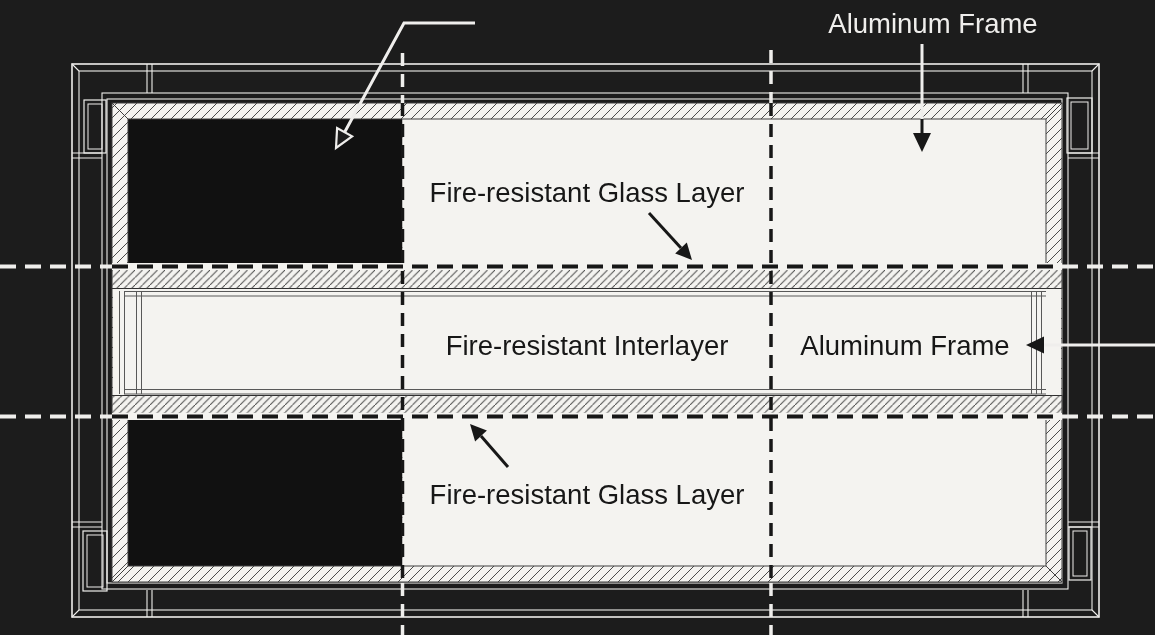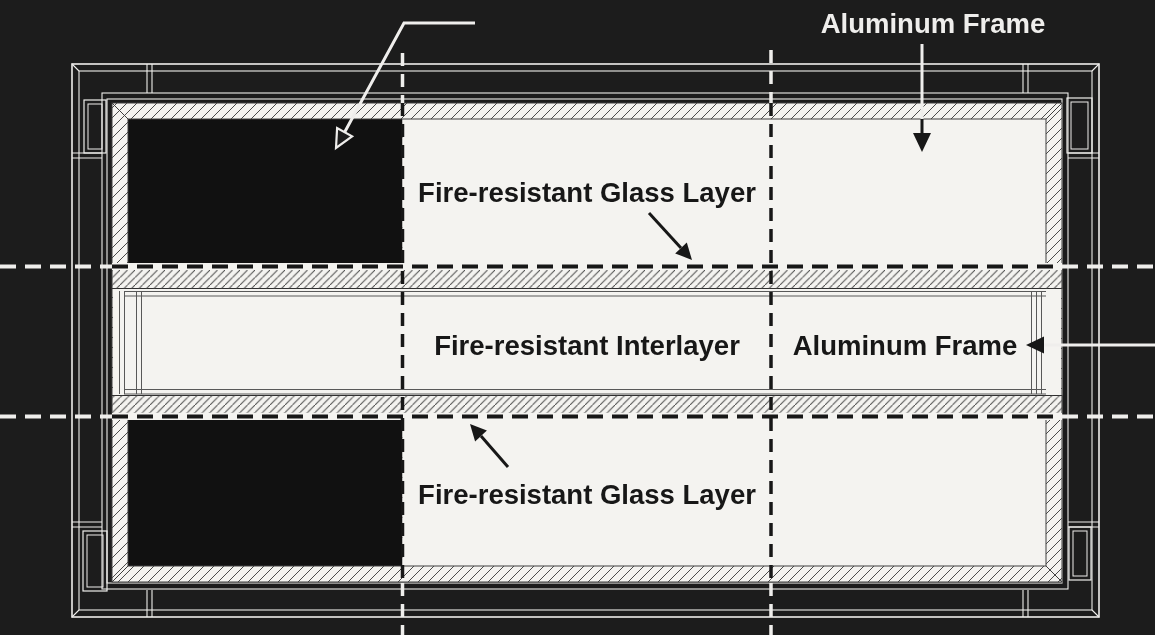--- a/index.html
+++ b/index.html
@@ -1,16 +1,16 @@
 <!DOCTYPE html>
 <html style="--bg: #1c1c1c; --pane: #111111; --paper: #f4f3f0; --lw: #efeeec; --ink: #171717;"><head>
 <meta charset="utf-8">
 <style>
   html,body{margin:0;padding:0;background:var(--bg,#1c1c1c);}
-  .stage{position:relative;width:1155px;height:635px;overflow:hidden;background:var(--bg,#1c1c1c);font-weight:bold;}
+  .stage{position:relative;width:1155px;height:635px;overflow:hidden;background:var(--bg,#1c1c1c);}
   svg{position:absolute;inset:0;display:block;}
 
   
   .sW    {stroke:var(--lw,#efeeec);}
   .sInk  {stroke:var(--ink,#171717);}
   .sGray {stroke:#3f3f3f;}
   .sGray2{stroke:#585858;}
   .fPaper{fill:var(--paper,#f4f3f0);}
   .fPane {fill:var(--pane,#121212);}
   .fInk  {fill:var(--ink,#171717);}

